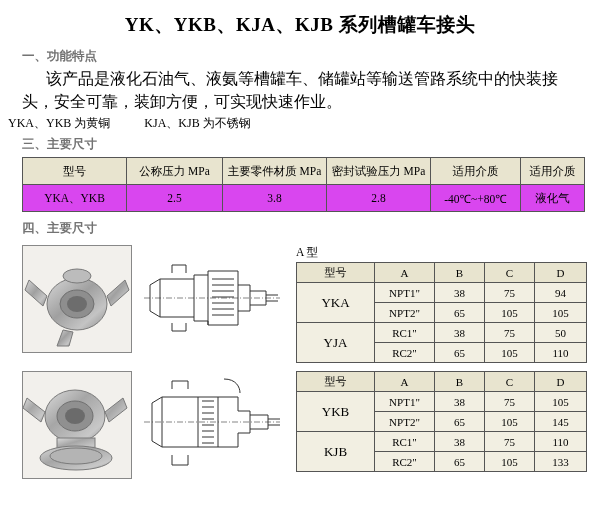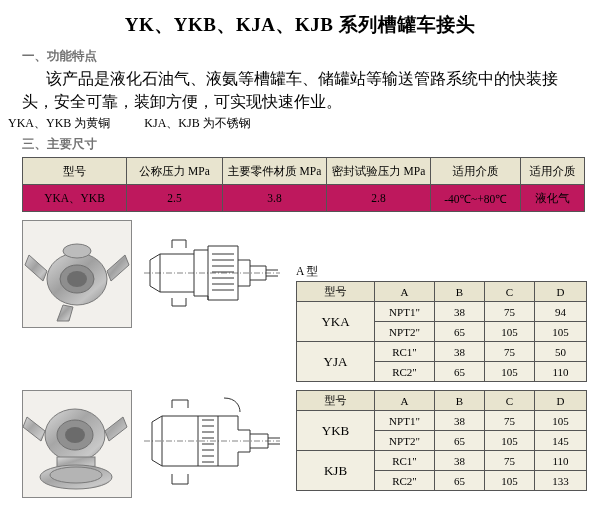--- a/index.html
+++ b/index.html
@@ -67,21 +67,21 @@
     text-align: center;
     font-size: 11.5px;
     height: 24px;
     padding: 1px 2px;
   }
   table.perf thead th {
     background: #e8e4cf;
     font-weight: normal;
   }
   table.perf tbody td {
-    background: #be185d;
+    background: #d946ef;
     text-align: center;
   }
 
   
   .lower {
     position: relative;
     margin-top: 8px;
   }
   .row {
     display: flex;
@@ -104,21 +104,20 @@
     flex: 0 0 auto;
     margin-left: 10px;
   }
   .dim-tables {
     margin-left: 14px;
     flex: 1 1 auto;
   }
   .type-label {
     font-size: 11.5px;
     margin-bottom: 2px;
-    margin-top: 44px;
   }
   table.dim {
     border-collapse: collapse;
     width: 290px;
     table-layout: fixed;
   }
   table.dim th, table.dim td {
     border: 1px solid #555555;
     text-align: center;
     font-size: 11px;
@@ -177,20 +176,21 @@
         <td>YKA、YKB</td>
         <td>2.5</td>
         <td>3.8</td>
         <td>2.8</td>
         <td>-40℃~+80℃</td>
         <td>液化气</td>
       </tr>
     </tbody>
   </table>
 
+  <div class="section-head" style="margin-top:8px;">四、主要尺寸</div>
 
   <div class="lower">
 
     <div class="row">
 
       <div class="photo">
         <svg width="108" height="106" viewBox="0 0 108 106">
           <defs>
             <linearGradient id="mg1" x1="0" y1="0" x2="1" y2="1">
               <stop offset="0%" stop-color="#d8d8d8"></stop>

